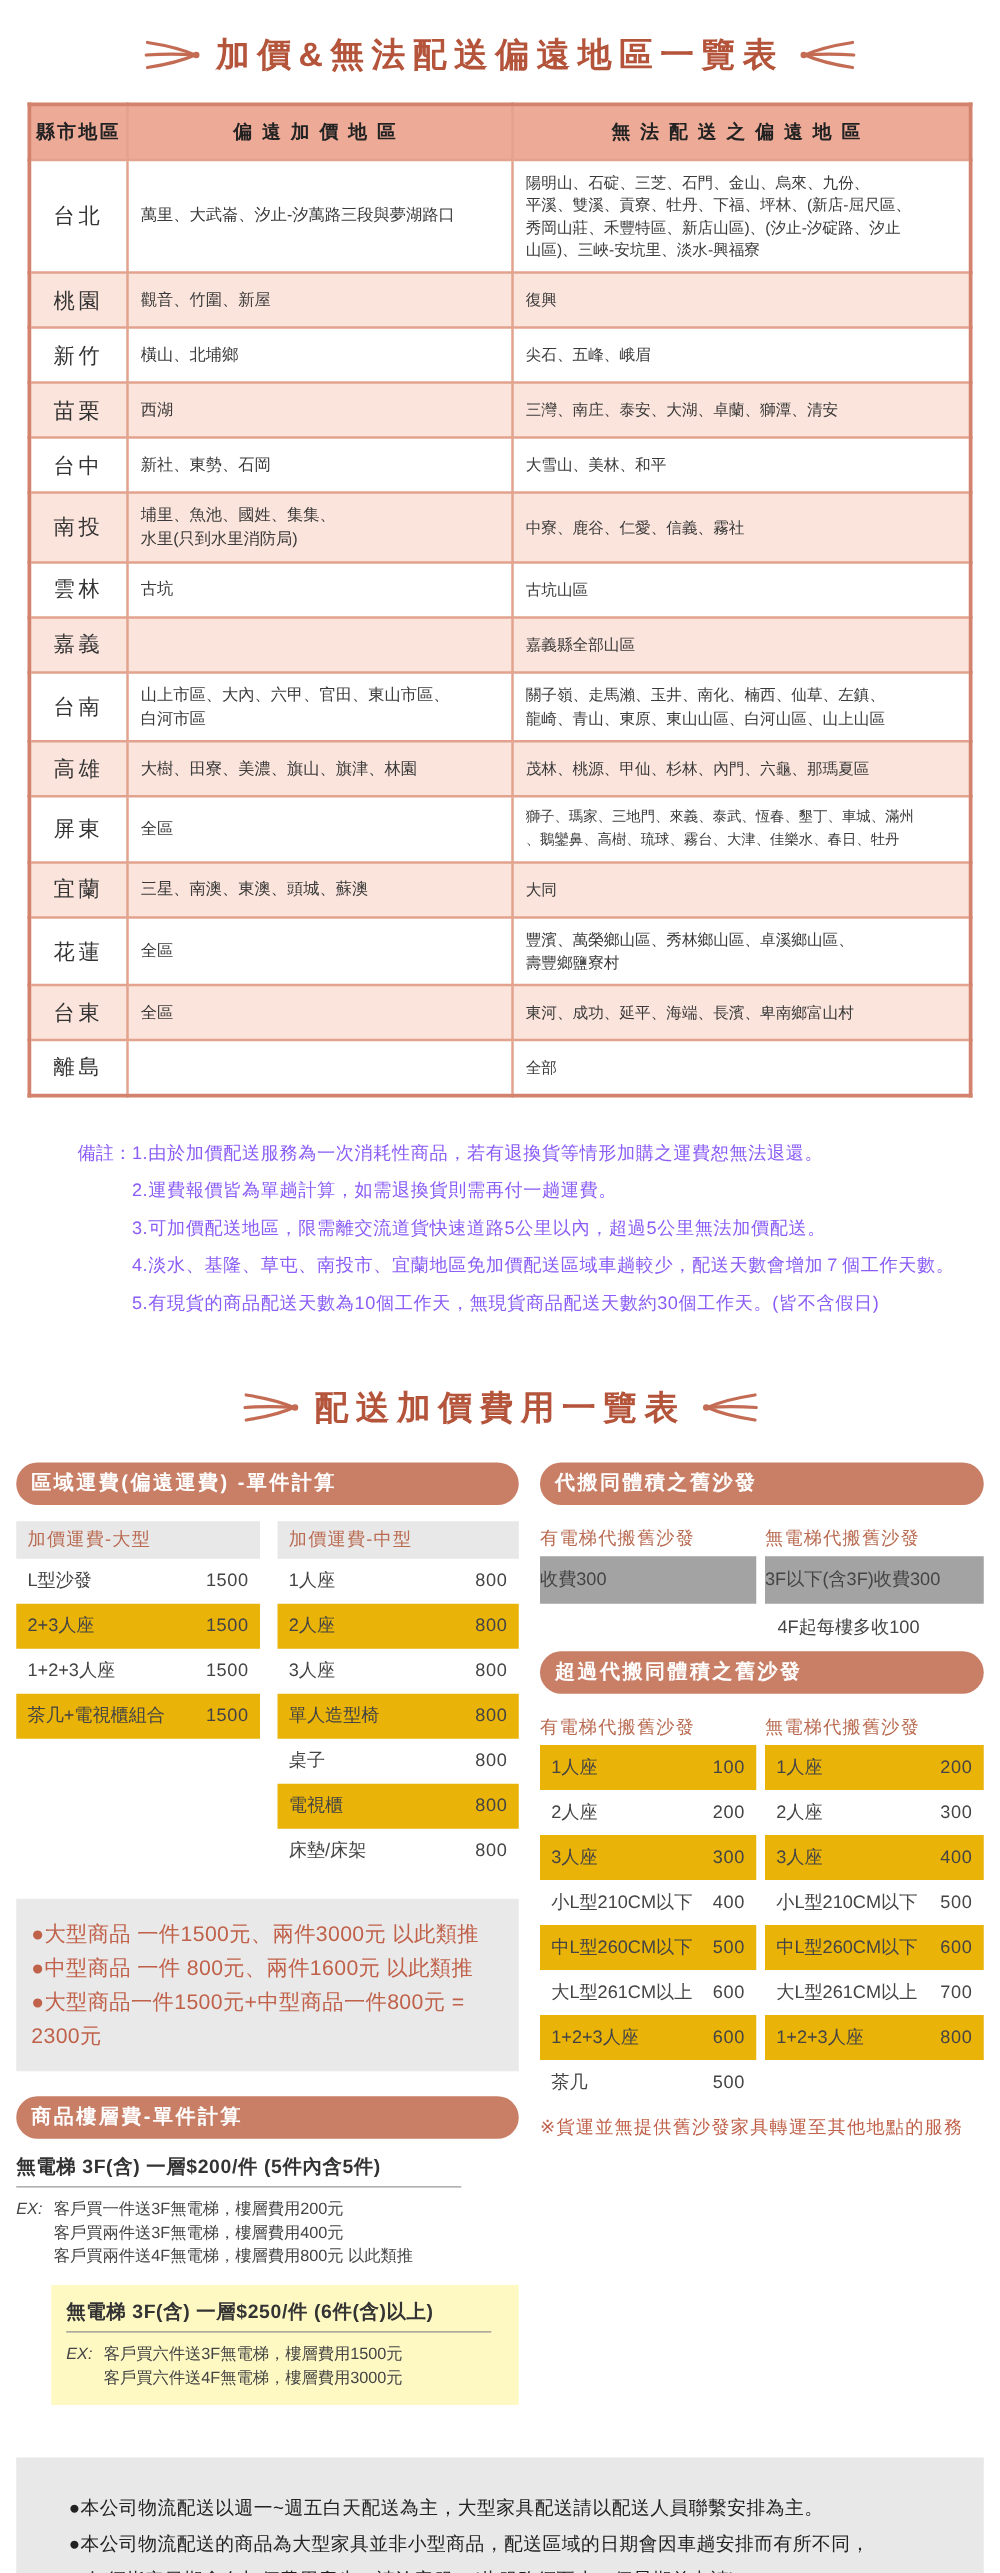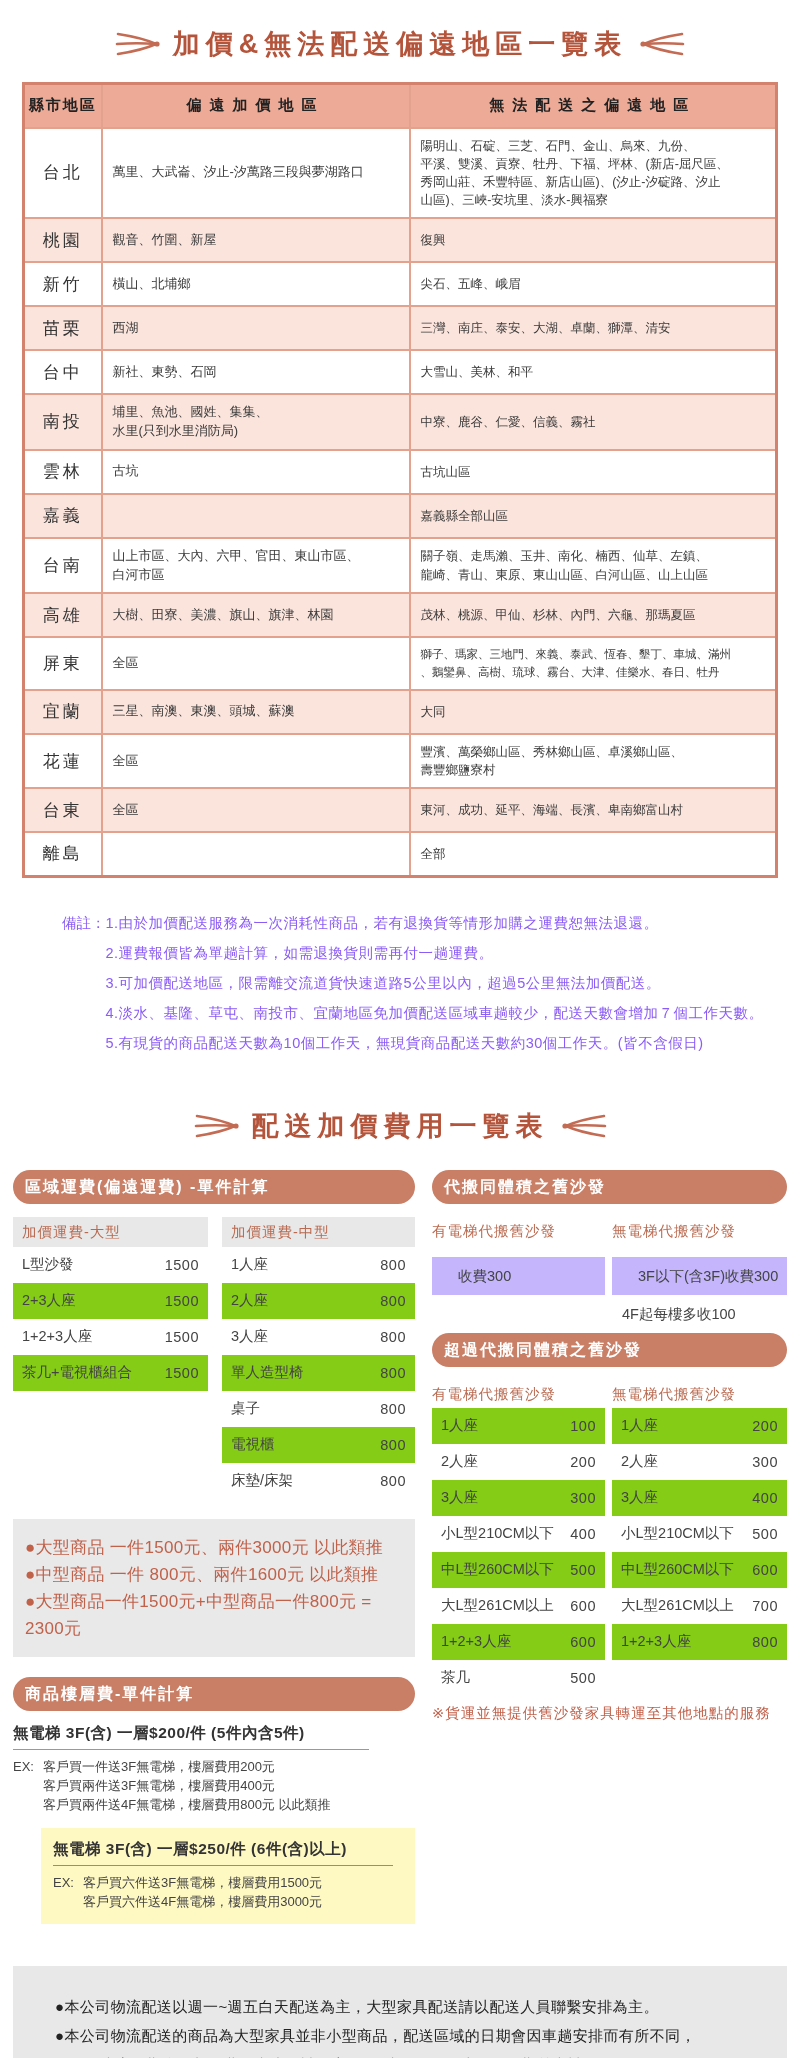--- a/index.html
+++ b/index.html
@@ -64,49 +64,49 @@
   .subcols { display:flex; gap:14px; margin-top:13px; }
   .subcol-l { width:195px; } .subcol-m { width:193px; }
   .grey-head {
     background:#e8e8e8; color:#b96a50; font-size:14.5px;
     height:30px; line-height:30px; padding-left:9px; letter-spacing:1px;
   }
   .fee-row {
     display:flex; justify-content:space-between; align-items:center;
     height:36px; padding:0 9px; font-size:14.5px; color:#444;
   }
-  .fee-row.alt { background:#84cc16; }
+  .fee-row.alt { background:#eab308; }
   .fee-row .val { letter-spacing:.5px; }
 
   .fee-notebox {
     margin-top:20px; background:#e9e9e9; padding:15px 12px;
     font-size:17px; color:#c0614a; line-height:27px; letter-spacing:.3px;
   }
 
   .floor-bar { margin-top:20px; }
   .floor-block1 { margin-top:12px; }
   .floor-head {
     font-size:15.5px; color:#333; font-weight:bold; letter-spacing:.5px;
     padding-bottom:5px; border-bottom:1px solid #999; width:356px;
   }
   .ex { display:flex; margin-top:7px; font-size:13px; color:#444; }
-  .ex-label { flex:0 0 30px; line-height:19px; }
+  .ex-label { flex:0 0 30px; line-height:19px;font-style:italic; }
   .ex-lines div { line-height:19px; }
   .floor-block2 { margin-top:14px; background:#fef9c3; padding:11px 12px 13px;margin-left:28px; }
   .floor-block2 .floor-head { border-bottom:1px solid #8f8f8f; width:340px; }
 
   
   .sofa-heads { display:flex; margin-top:13px; }
   .sofa-heads .h { font-size:14.5px; color:#b96a50; letter-spacing:1px; height:28px; line-height:28px; }
   .sofa-heads .h1 { width:180px; } .sofa-heads .h2 { width:175px; }
   .sofa-vals { display:flex; gap:7px; }
   .sofa-col1 { width:173px; } .sofa-col2 { width:175px; }
   .pinkblock {
-    background:#c4b5fd; height:38px; line-height:38px;
-    font-size:14.5px; color:#444; padding-left:26px;margin-top:12px;
+    background:#a3a3a3; height:38px; line-height:38px;
+    font-size:14.5px; color:#444; padding-left:0;
   }
   .plainline { height:38px; line-height:38px; font-size:14.5px; color:#444; padding-left:10px; }
   .over-bar { }
   .sofa-note { margin-top:8px; font-size:14.5px; color:#c0614a; letter-spacing:1px; }
 
   
   .footer-box {
     margin:42px 13px 26px; background:#e8e8e8;
     padding:26px 26px 40px 42px; font-size:15px; color:#222;
   }

